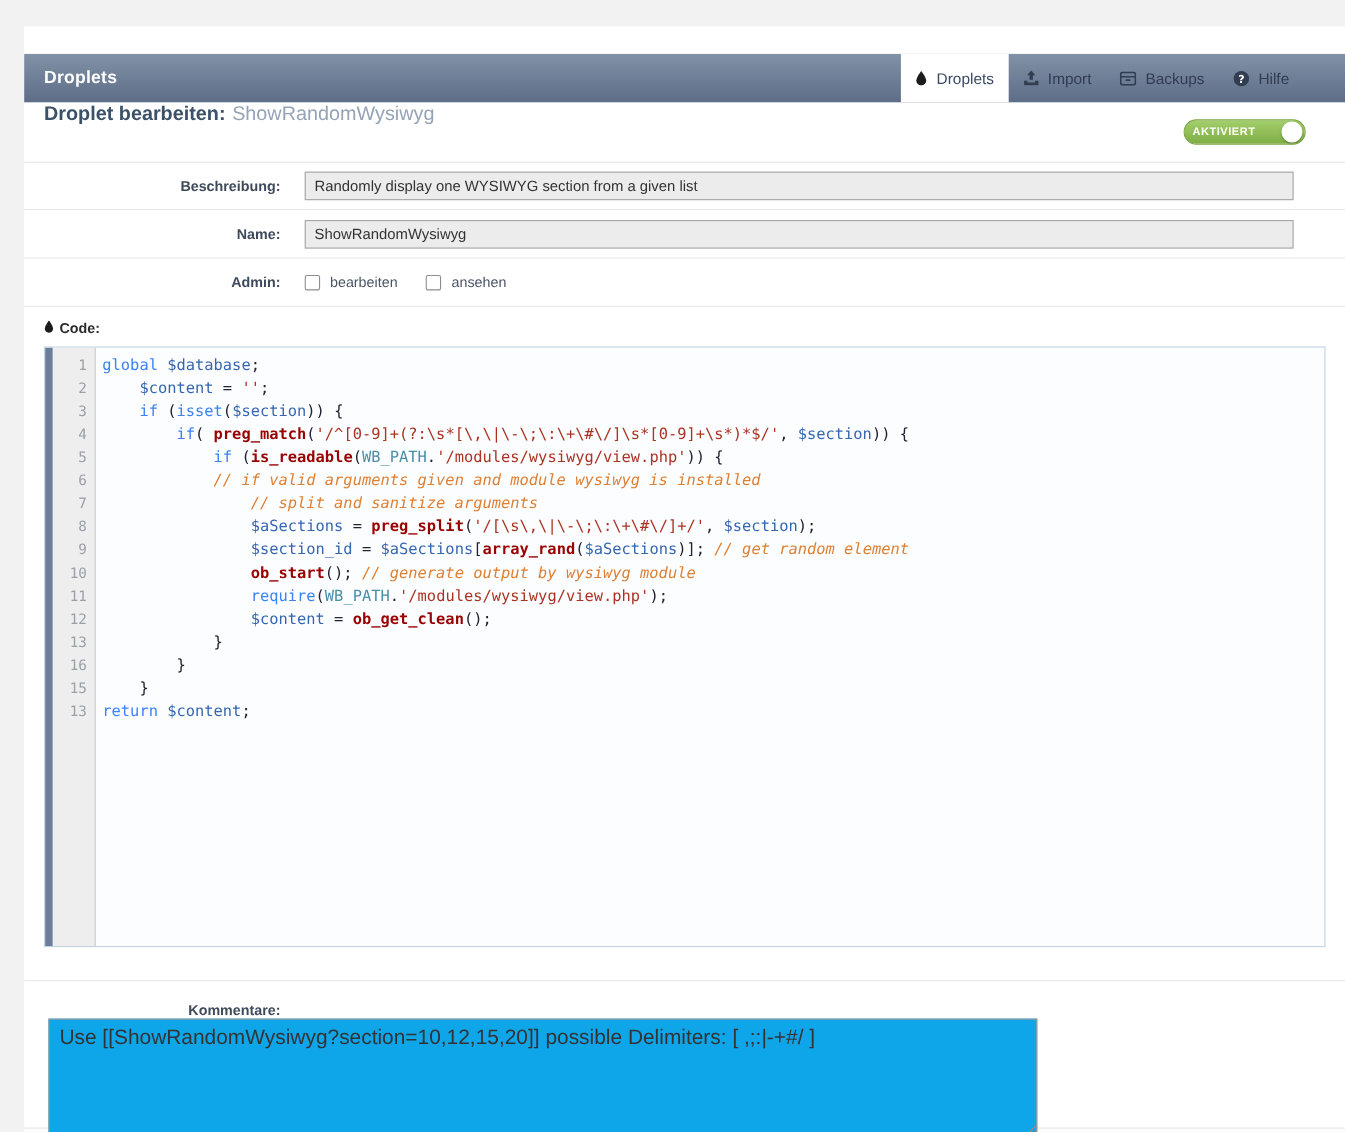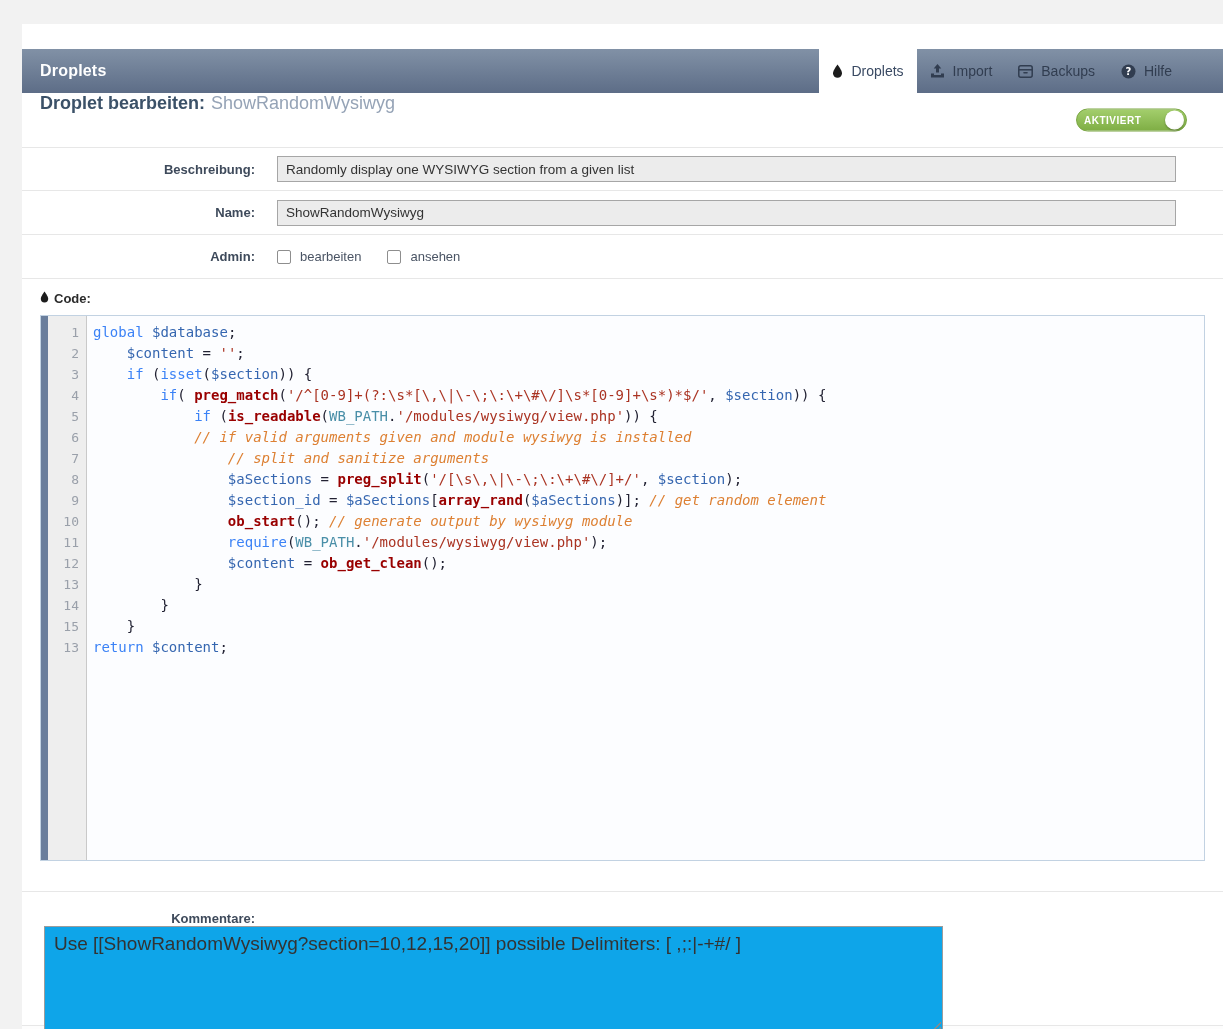--- a/index.html
+++ b/index.html
@@ -171,21 +171,21 @@
             <div>4</div>
             <div>5</div>
             <div>6</div>
             <div>7</div>
             <div>8</div>
             <div>9</div>
             <div>10</div>
             <div>11</div>
             <div>12</div>
             <div>13</div>
-            <div>14</div>
+            <div>16</div>
             <div>15</div>
             <div>13</div>
           </div>
         <div class="code-lines"><div class="code-line"><span class="tok-k">global</span><span class="tok-p"> </span><span class="tok-v">$database</span><span class="tok-p">;</span></div><div class="code-line"><span class="tok-p">    </span><span class="tok-v">$content</span><span class="tok-p"> = </span><span class="tok-s">''</span><span class="tok-p">;</span></div><div class="code-line"><span class="tok-p">    </span><span class="tok-k">if</span><span class="tok-p"> (</span><span class="tok-k">isset</span><span class="tok-p">(</span><span class="tok-v">$section</span><span class="tok-p">)) {</span></div><div class="code-line"><span class="tok-p">        </span><span class="tok-k">if</span><span class="tok-p">( </span><span class="tok-f">preg_match</span><span class="tok-p">(</span><span class="tok-s">'/^[0-9]+(?:\s*[\,\|\-\;\:\+\#\/]\s*[0-9]+\s*)*$/'</span><span class="tok-p">, </span><span class="tok-v">$section</span><span class="tok-p">)) {</span></div><div class="code-line"><span class="tok-p">            </span><span class="tok-k">if</span><span class="tok-p"> (</span><span class="tok-f">is_readable</span><span class="tok-p">(</span><span class="tok-n">WB_PATH</span><span class="tok-p">.</span><span class="tok-s">'/modules/wysiwyg/view.php'</span><span class="tok-p">)) {</span></div><div class="code-line"><span class="tok-p">            </span><span class="tok-c">// if valid arguments given and module wysiwyg is installed</span></div><div class="code-line"><span class="tok-p">                </span><span class="tok-c">// split and sanitize arguments</span></div><div class="code-line"><span class="tok-p">                </span><span class="tok-v">$aSections</span><span class="tok-p"> = </span><span class="tok-f">preg_split</span><span class="tok-p">(</span><span class="tok-s">'/[\s\,\|\-\;\:\+\#\/]+/'</span><span class="tok-p">, </span><span class="tok-v">$section</span><span class="tok-p">);</span></div><div class="code-line"><span class="tok-p">                </span><span class="tok-v">$section_id</span><span class="tok-p"> = </span><span class="tok-v">$aSections</span><span class="tok-p">[</span><span class="tok-f">array_rand</span><span class="tok-p">(</span><span class="tok-v">$aSections</span><span class="tok-p">)]; </span><span class="tok-c">// get random element</span></div><div class="code-line"><span class="tok-p">                </span><span class="tok-f">ob_start</span><span class="tok-p">(); </span><span class="tok-c">// generate output by wysiwyg module</span></div><div class="code-line"><span class="tok-p">                </span><span class="tok-k">require</span><span class="tok-p">(</span><span class="tok-n">WB_PATH</span><span class="tok-p">.</span><span class="tok-s">'/modules/wysiwyg/view.php'</span><span class="tok-p">);</span></div><div class="code-line"><span class="tok-p">                </span><span class="tok-v">$content</span><span class="tok-p"> = </span><span class="tok-f">ob_get_clean</span><span class="tok-p">();</span></div><div class="code-line"><span class="tok-p">            }</span></div><div class="code-line"><span class="tok-p">        }</span></div><div class="code-line"><span class="tok-p">    }</span></div><div class="code-line"><span class="tok-k">return</span><span class="tok-p"> </span><span class="tok-v">$content</span><span class="tok-p">;</span></div></div>
       </div>
     </div>
 
     <div class="row row-comments">
       <div class="row-label">Kommentare:</div>
       <div class="ta-wrap">

